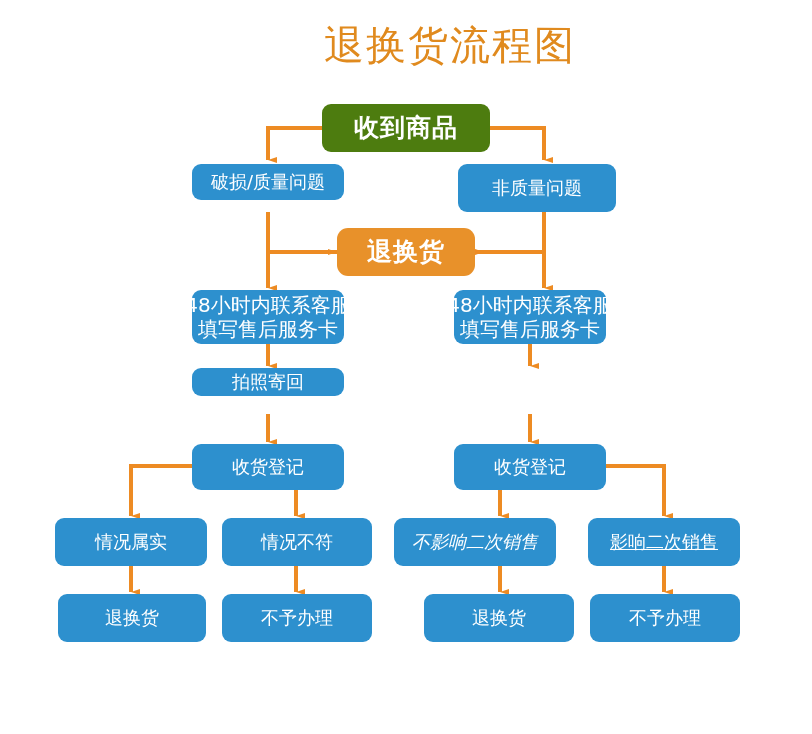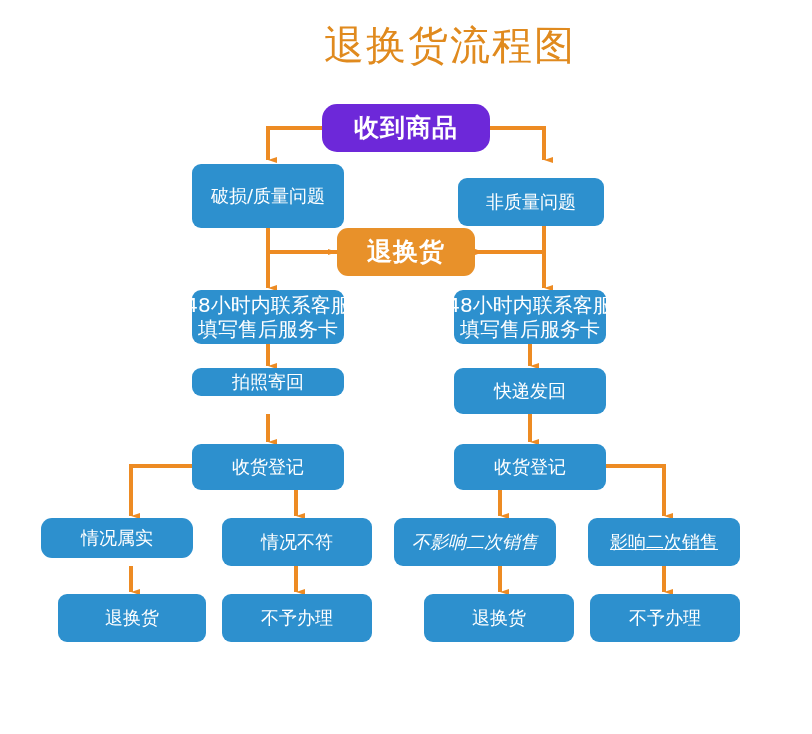--- a/index.html
+++ b/index.html
@@ -44,25 +44,25 @@
     display: flex;
     align-items: center;
     justify-content: center;
     text-align: center;
     color: #ffffff;
     border-radius: 9px;
     line-height: 1.22;
     user-select: none;
   }
   .node.nav {
-    background: #6d28d9;
+    background: #4d7c0f;
     font-size: 25px;
     font-weight: bold;
     letter-spacing: 1px;
-    border-radius: 15px;
+    border-radius: 9px;
   }
   .node.blue {
     background: #2d90ce;
     font-size: 18px;
   }
   .node.orange {
     background: #e8912a;
     font-size: 25px;
     font-weight: bold;
     letter-spacing: 1px;
@@ -132,24 +132,24 @@
 
     </g>
   </svg>
 
   <div class="title">退换货流程图</div>
 
   <div class="node nav" style="left:322px; top:104px; width:168px; height:48px;">
     <span>收到商品</span>
   </div>
 
-  <div class="node blue" style="left:192px; top:164px; width:152px; height:64px;">
+  <div class="node blue" style="left:192px; top:164px; width:152px; height:36px;">
     <span>破损/质量问题</span>
   </div>
-  <div class="node blue" style="left:458px; top:164px; width:146px; height:48px;margin-top:14px;">
+  <div class="node blue" style="left:458px; top:164px; width:158px; height:48px;">
     <span>非质量问题</span>
   </div>
 
   <div class="node orange" style="left:337px; top:228px; width:138px; height:48px;">
     <span>退换货</span>
   </div>
 
   <div class="node blue small" style="left:192px; top:290px; width:152px; height:54px;">
     <span class="lines">
       <span>48小时内联系客服</span>
@@ -159,32 +159,29 @@
   <div class="node blue small" style="left:454px; top:290px; width:152px; height:54px;">
     <span class="lines">
       <span>48小时内联系客服</span>
       <span>填写售后服务卡</span>
     </span>
   </div>
 
   <div class="node blue" style="left:192px; top:368px; width:152px; height:28px;">
     <span>拍照寄回</span>
   </div>
-  <div class="node blue" style="left:454px; top:368px; width:152px; height:46px;">
-    <span>快递发回</span>
-  </div>
 
   <div class="node blue" style="left:192px; top:444px; width:152px; height:46px;">
     <span>收货登记</span>
   </div>
   <div class="node blue" style="left:454px; top:444px; width:152px; height:46px;">
     <span>收货登记</span>
   </div>
 
-  <div class="node blue" style="left:41px; top:518px; width:152px; height:40px;border-radius:11px;">
+  <div class="node blue" style="left:55px; top:518px; width:152px; height:48px;">
     <span>情况属实</span>
   </div>
   <div class="node blue" style="left:222px; top:518px; width:150px; height:48px;">
     <span>情况不符</span>
   </div>
   <div class="node blue" style="left:394px; top:518px; width:162px; height:48px;font-style:italic;">
     <span>不影响二次销售</span>
   </div>
   <div class="node blue" style="left:588px; top:518px; width:152px; height:48px;text-decoration:underline;">
     <span>影响二次销售</span>

